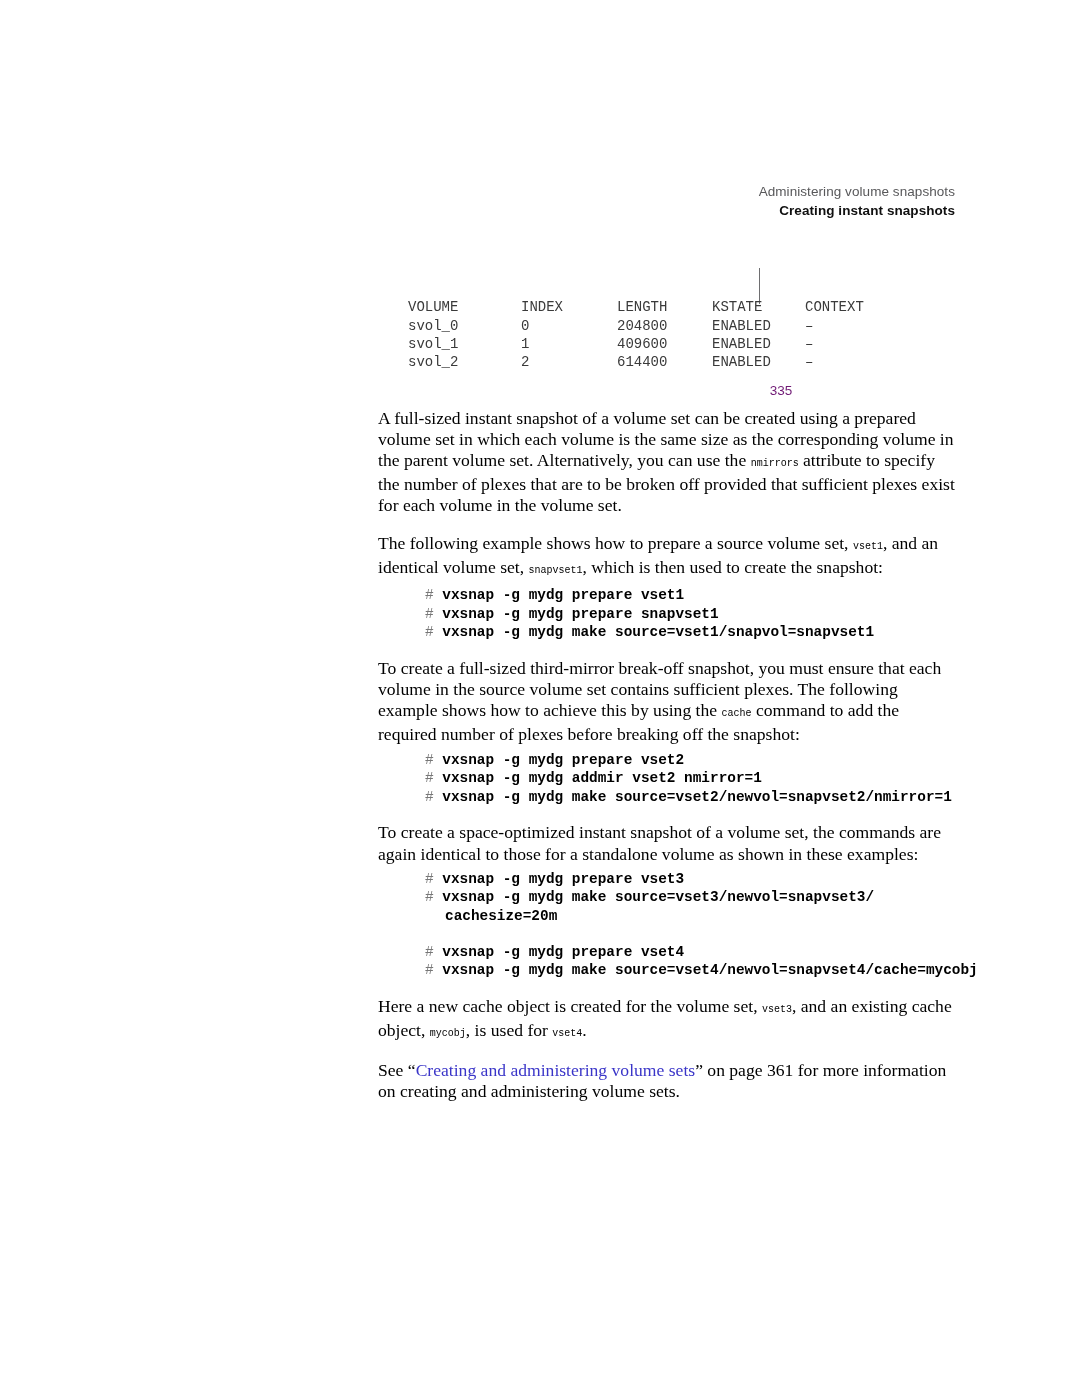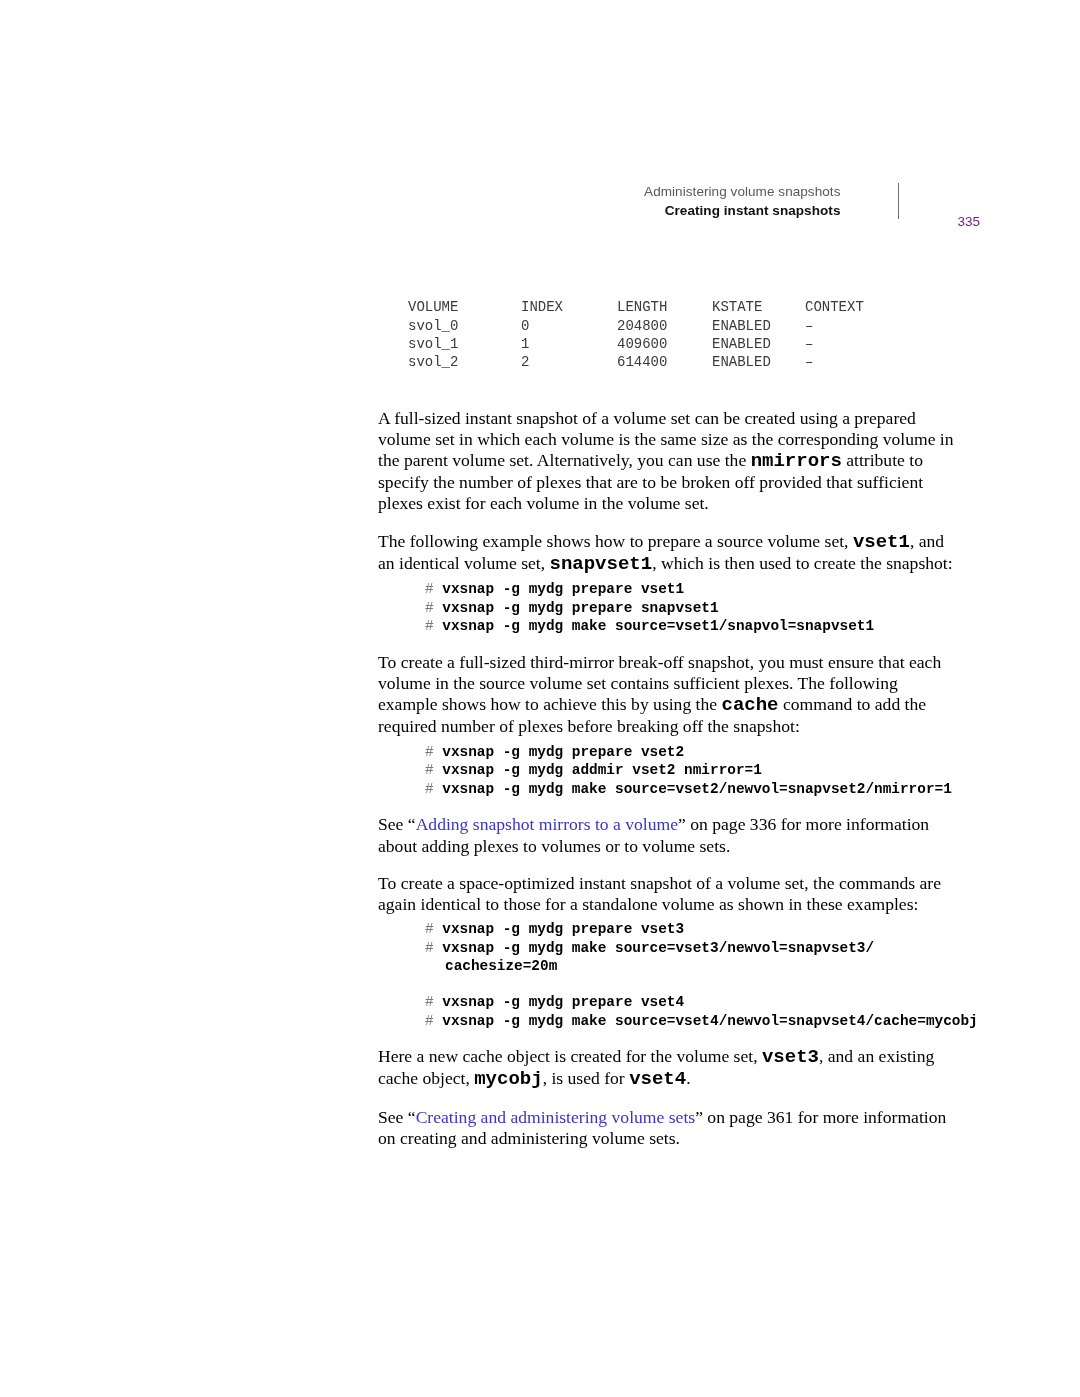--- a/index.html
+++ b/index.html
@@ -13,23 +13,23 @@
     position: relative;
     font-family: "Liberation Serif", serif;
     color: #000000;
     overflow: hidden;
   }
 
   
   .page-header {
     position: absolute;
     top: 182px;
-    right: 100px;
+    right: 114px;
     display: flex;
-    flex-direction: row;
+    flex-direction: column;
     align-items: flex-start;
     gap: 47px;
   }
   .header-titles {
     text-align: right;
     font-family: "Liberation Sans", sans-serif;
     line-height: 19px;
     padding-right: 11px;
   }
   .header-line1 {
@@ -94,23 +94,22 @@
     margin: 0;
     padding: 0;
     text-align: left;
     color: #000000;
   }
   p.gap-before { margin-top: 16px; }
   .first-para { margin-top: 16px; }
 
   code, .mono {
     font-family: "Liberation Mono", monospace;
-    font-size: 19px;
+    font-size: 10px;
     color: #000000;
-    font-weight: bold;
   }
 
   a.xref, .xref {
     color: #3a35c8;
     text-decoration: none;
   }
 
   
   .cmd-block {
     margin-top: 5px;
@@ -167,21 +166,20 @@
   </div>
 
   <p class="body gap-before"><span>To create a full-sized third-mirror break-off snapshot, you must ensure that each volume in the source volume set contains sufficient plexes. The following example shows how to achieve this by using the </span><code>cache</code><span> command to add the required number of plexes before breaking off the snapshot:</span></p>
 
   <div class="cmd-block">
     <span class="cmd"><span class="prompt"># </span><span>vxsnap -g mydg prepare vset2</span></span>
     <span class="cmd"><span class="prompt"># </span><span>vxsnap -g mydg addmir vset2 nmirror=1</span></span>
     <span class="cmd"><span class="prompt"># </span><span>vxsnap -g mydg make source=vset2/newvol=snapvset2/nmirror=1</span></span>
   </div>
 
-  <p class="body gap-before"><span>See “</span><a class="xref" href="#">Adding snapshot mirrors to a volume</a><span>” on page 336 for more information about adding plexes to volumes or to volume sets.</span></p>
 
   <p class="body gap-before"><span>To create a space-optimized instant snapshot of a volume set, the commands are again identical to those for a standalone volume as shown in these examples:</span></p>
 
   <div class="cmd-block">
     <span class="cmd"><span class="prompt"># </span><span>vxsnap -g mydg prepare vset3</span></span>
     <span class="cmd"><span class="prompt"># </span><span>vxsnap -g mydg make source=vset3/newvol=snapvset3/</span></span>
     <span class="cmd cont">cachesize=20m</span>
     <span class="cmd-spacer"></span>
     <span class="cmd"><span class="prompt"># </span><span>vxsnap -g mydg prepare vset4</span></span>
     <span class="cmd"><span class="prompt"># </span><span>vxsnap -g mydg make source=vset4/newvol=snapvset4/cache=mycobj</span></span>

